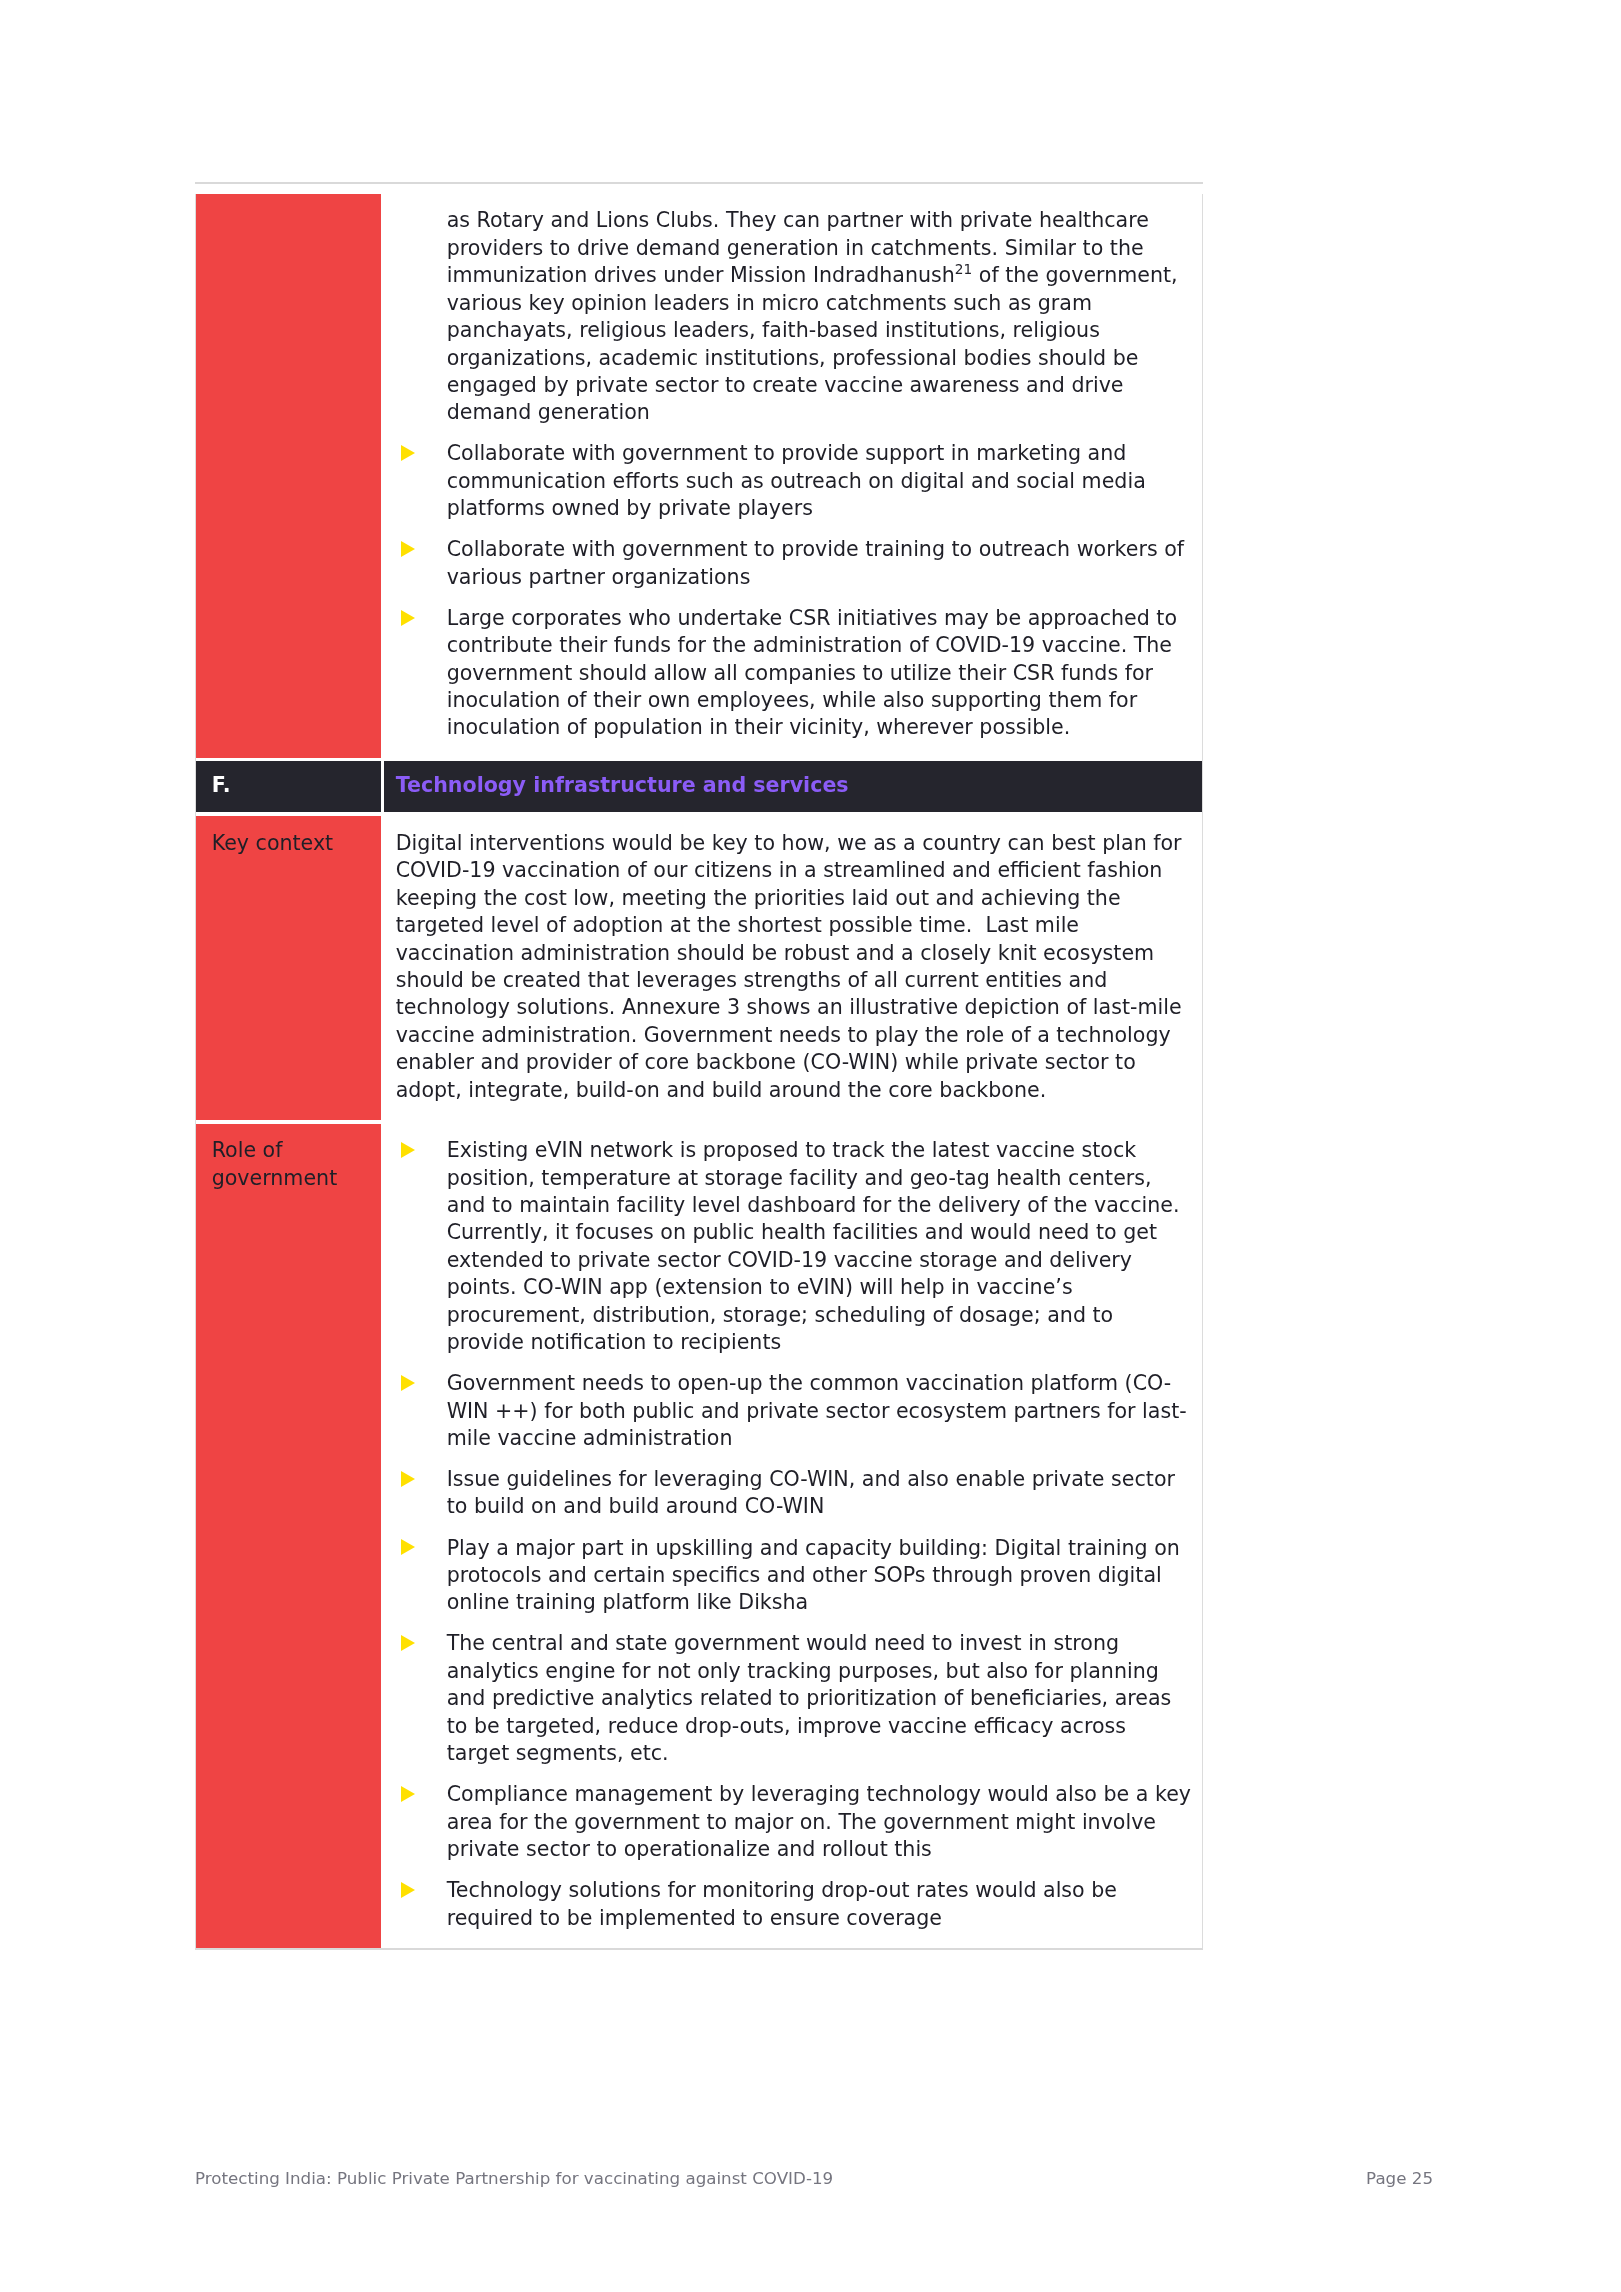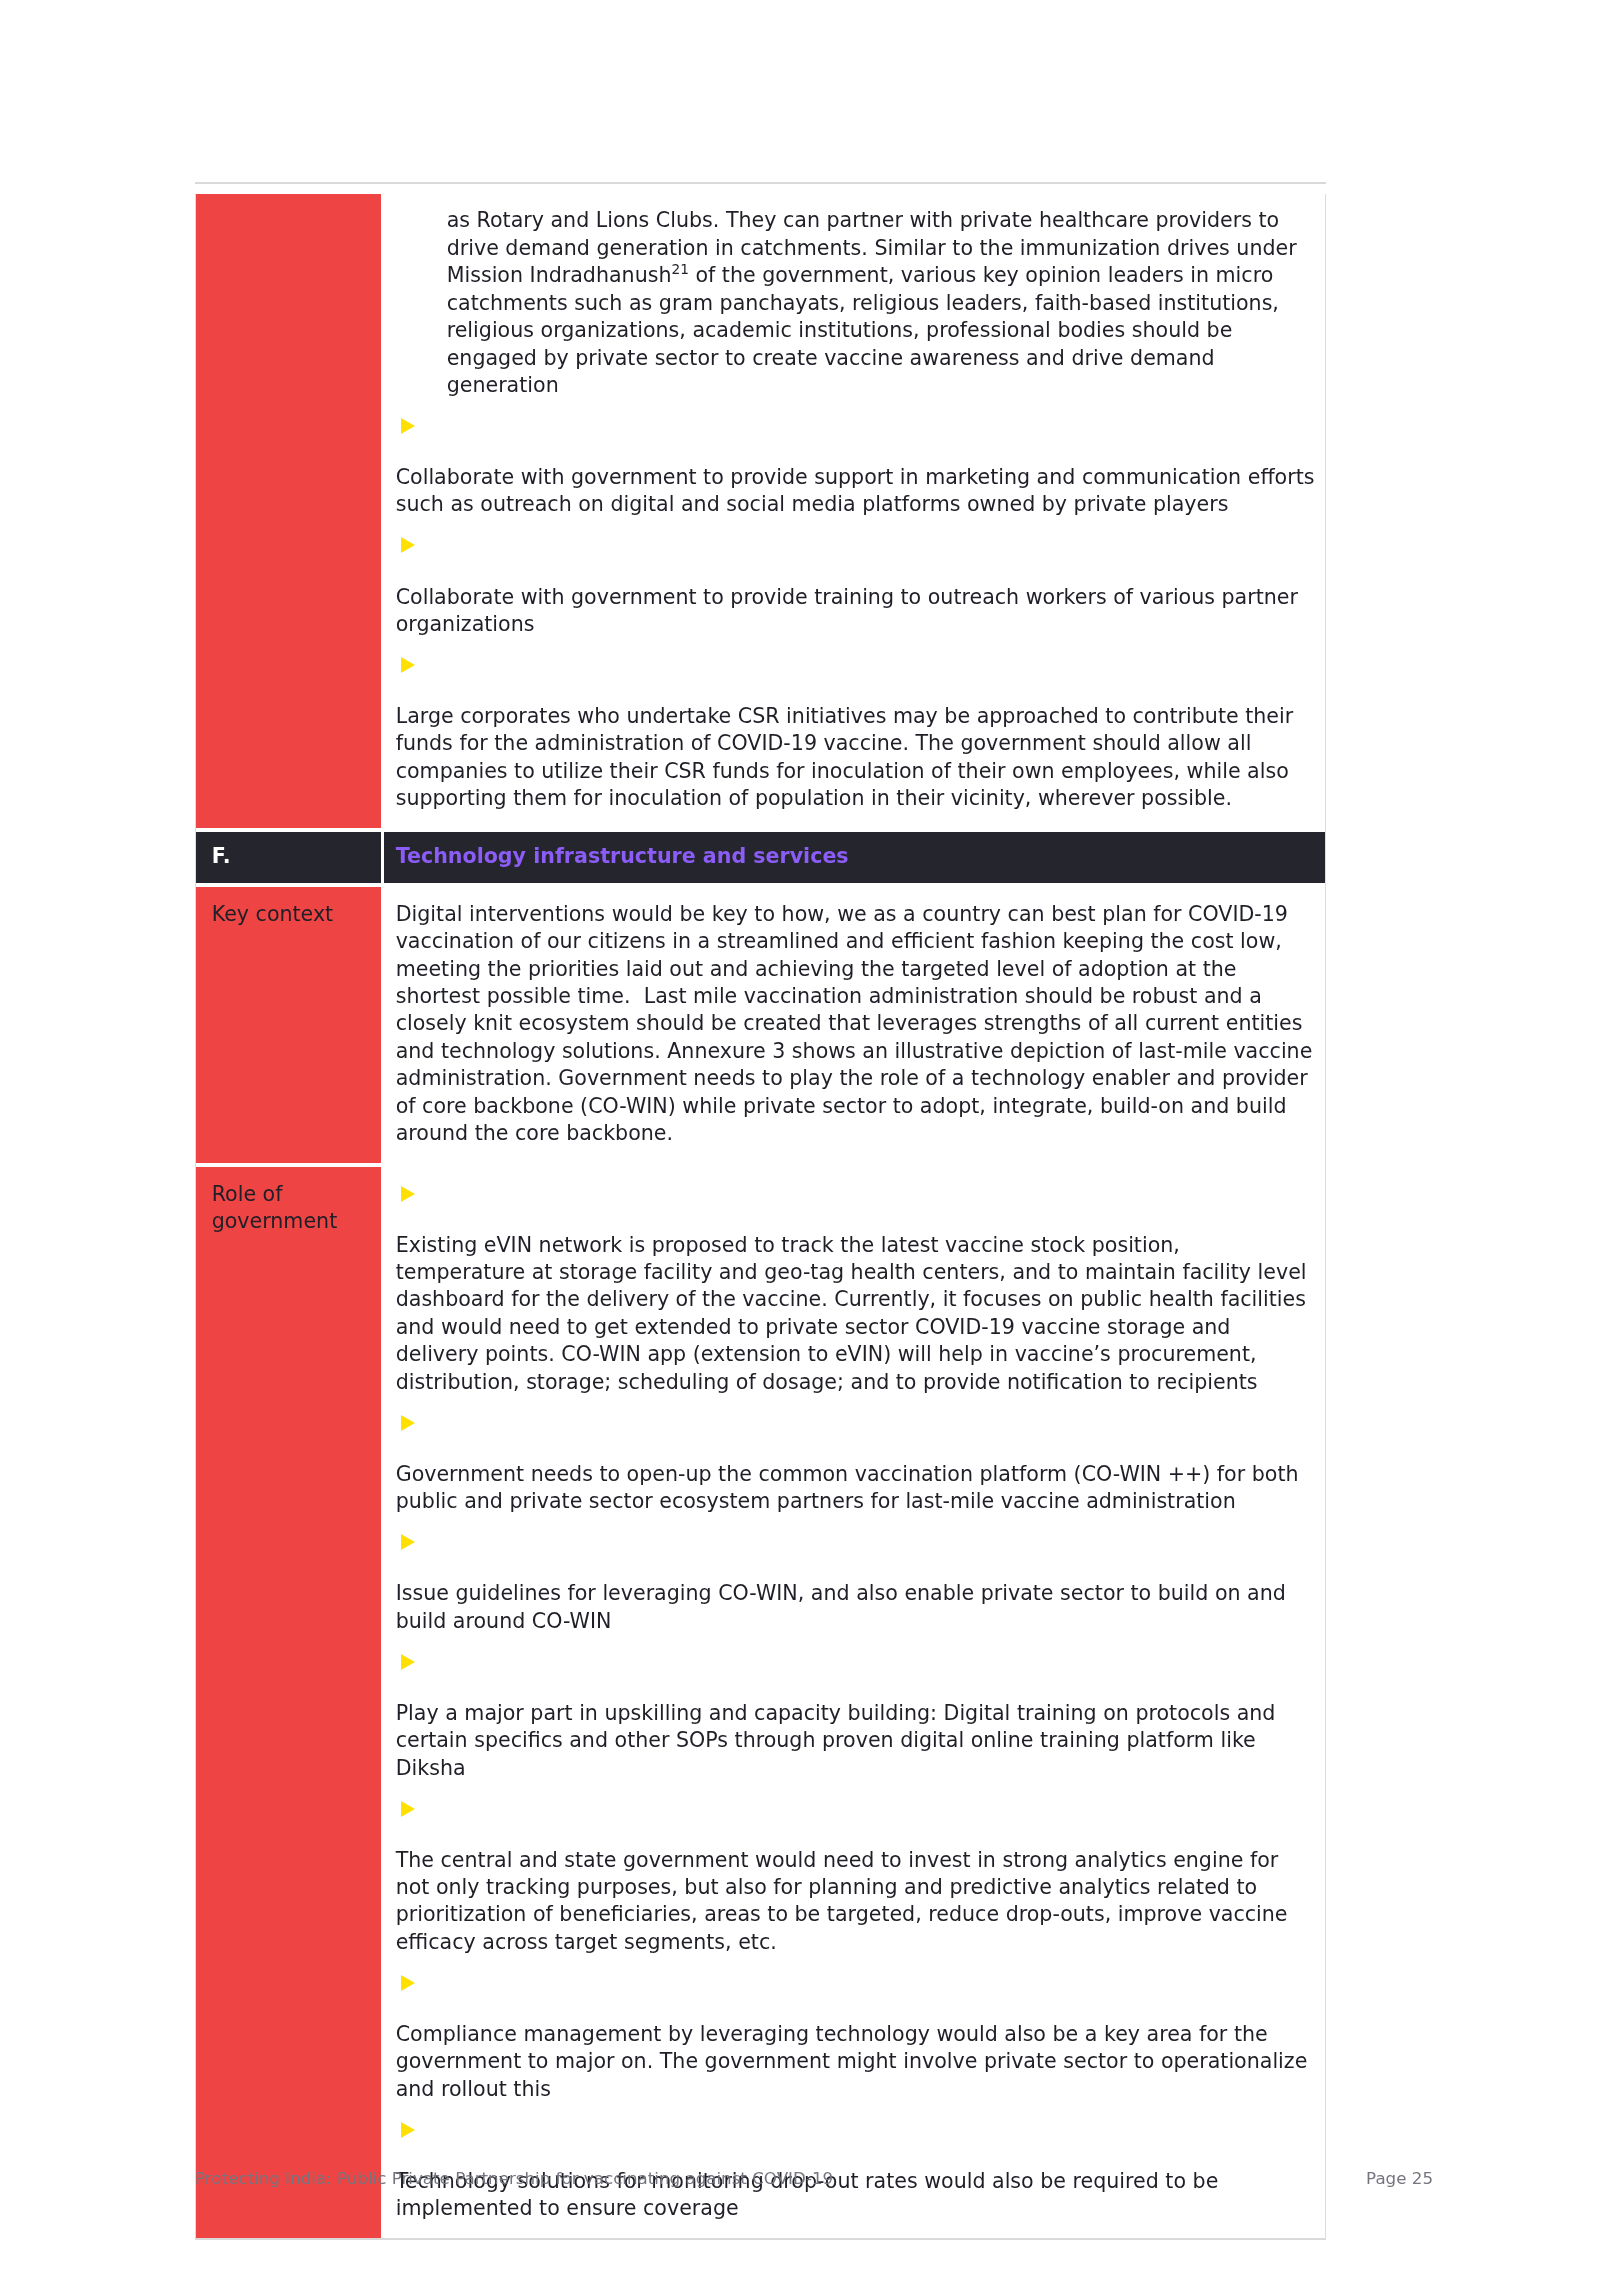--- a/index.html
+++ b/index.html
@@ -6,21 +6,21 @@
   body{
     width:1621px;height:2293px;
     background:#ffffff;
     font-family:"DejaVu Sans",sans-serif;
     color:#1f1f27;
     position:relative;
   }
   .doc-table{
     position:absolute;
     left:195px;top:182px;
-    width:1131px;
+    width:1008px;
   }
   .table-top-rule{height:2px;background:#d9d9d9;margin-bottom:9.8px;}
   .table-body{
     display:flex;flex-direction:column;gap:3.9px;
     background:#ffffff;
     border-left:1px solid #dcdcdc;
     border-right:1px solid #dcdcdc;
     border-bottom:2px solid #d9d9d9;
   }
   .t-row{display:flex;gap:2.9px;background:#ffffff;}
@@ -44,21 +44,21 @@
   }
   .header-row .content-cell{
     background:#25252d;color:#8b5cf6;font-weight:bold;
     padding:10.8px 9.8px 12.7px 11.8px;
   }
   .para{margin:0;white-space:pre-wrap;}
   .para.indented{margin-left:51px;}
   .para sup{font-size:13.7px;line-height:0;}
   ul.bullets{list-style:none;margin:13.7px 0 0 0;padding:0;}
   ul.bullets.first{margin-top:0;}
-  li.bullet-item{display:flex;align-items:flex-start;flex-direction:column;}
+  li.bullet-item{display:flex;align-items:flex-start;}
   li.bullet-item + li.bullet-item{margin-top:13.7px;}
   .marker{flex:0 0 51px;padding-top:4.9px;padding-left:4.9px;box-sizing:border-box;}
   .marker::before{
     content:"";display:block;width:0;height:0;
     border-left:14.7px solid #ffe000;
     border-top:8.8px solid transparent;
     border-bottom:8.8px solid transparent;
   }
   .btext{flex:1;}
   .page-footer{

